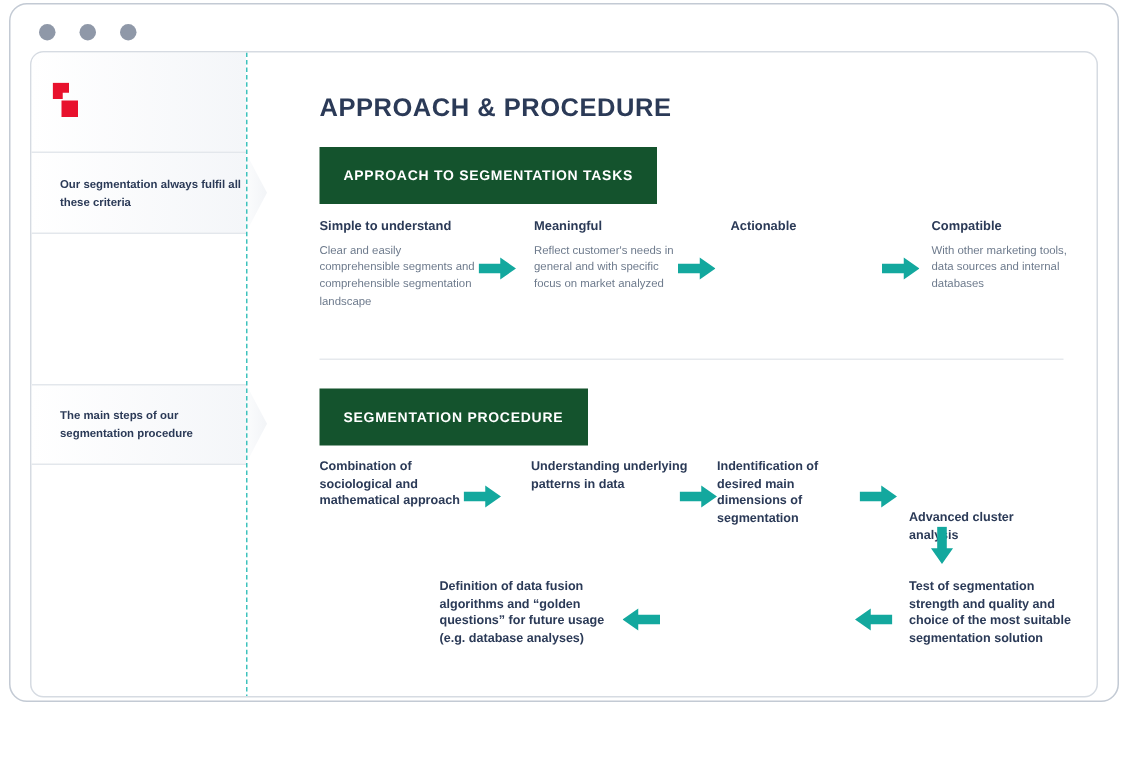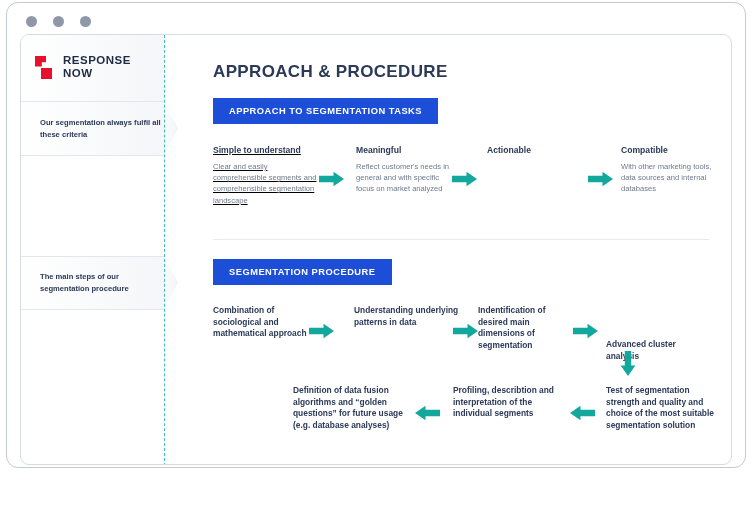--- a/index.html
+++ b/index.html
@@ -88,26 +88,26 @@
   .content { position: absolute; left: 167px; top: 0; right: 0; bottom: 0; }
 
   .page-title {
     position: absolute; left: 25px; top: 27px;
     font-size: 17px; font-weight: bold; letter-spacing: 0.35px;
     color: #2b3a57;
   }
 
   .red-banner {
     position: absolute;
-    background: #1d4ed8;
+    background: #14532d;
     color: #ffffff;
     font-size: 9.3px; font-weight: bold; letter-spacing: 0.5px;
     display: flex; align-items: center;
     padding: 0 16px;
-    height: 26px;
+    height: 38px;
   }
 
   .divider {
     position: absolute; left: 25px; right: 22px; height: 0;
     border-top: 1px solid #e6e9ed;
   }
 
   
   .col { position: absolute; }
   .col-head {
@@ -153,24 +153,20 @@
   </div>
 
   <div class="card">
 
     <div class="rail-block" style="left:0;top:0;width:143px;height:66px;"></div>
     <div class="logo-wrap">
       <span class="logo-mark">
         <span class="logo-sq-a"></span>
           <span class="logo-sq-b"></span>
       </span>
-      <span class="logo-text">
-        <div>RESPONSE</div>
-        <div>NOW</div>
-      </span>
     </div>
 
     <div class="rail-sep" style="top:66px;"></div>
 
     <div class="rail-block" style="left:0;top:67px;width:143px;height:53px;">
       <span class="rail-chev"></span>
     </div>
     <div class="rail-label" style="top:67px;height:53px;">Our segmentation always fulfil all these criteria</div>
 
     <div class="rail-sep" style="top:120px;"></div>
@@ -184,21 +180,21 @@
     <div class="rail-sep" style="top:274px;"></div>
 
     <div class="dash-line"></div>
 
     <div class="content">
 
       <div class="page-title">APPROACH &amp; PROCEDURE</div>
 
       <div class="red-banner" style="left:25px;top:63px;">APPROACH TO SEGMENTATION TASKS</div>
 
-      <div class="col" style="left:25px;top:110px;width:105px;text-decoration:underline;">
+      <div class="col" style="left:25px;top:110px;width:105px;">
         <div class="col-head">Simple to understand</div>
         <div class="col-body">Clear and easily comprehensible segments and comprehensible segmentation landscape</div>
       </div>
       <span class="arrow arrow-r" style="left:131px;top:136px;"></span>
 
       <div class="col" style="left:168px;top:110px;width:95px;">
         <div class="col-head">Meaningful</div>
         <div class="col-body">Reflect customer's needs in general and with specific focus on market analyzed</div>
       </div>
       <span class="arrow arrow-r" style="left:264px;top:136px;"></span>
@@ -235,23 +231,20 @@
       <div class="step" style="left:418px;top:288px;width:90px;margin-top:16px;">
         <div class="step-text">Advanced cluster analysis</div>
       </div>
       <span class="arrow arrow-d" style="left:432px;top:316px;"></span>
 
       <div class="step" style="left:418px;top:350px;width:110px;">
         <div class="step-text">Test of segmentation strength and quality and choice of the most suitable segmentation solution</div>
       </div>
       <span class="arrow arrow-l" style="left:382px;top:370px;"></span>
 
-      <div class="step" style="left:265px;top:350px;width:105px;">
-        <div class="step-text">Profiling, describtion and interpretation of the individual segments</div>
-      </div>
       <span class="arrow arrow-l" style="left:227px;top:370px;"></span>
 
       <div class="step" style="left:105px;top:350px;width:113px;">
         <div class="step-text">Definition of data fusion algorithms and “golden questions” for future usage (e.g. database analyses)</div>
       </div>
 
     </div>
   </div>
 </div>
 

